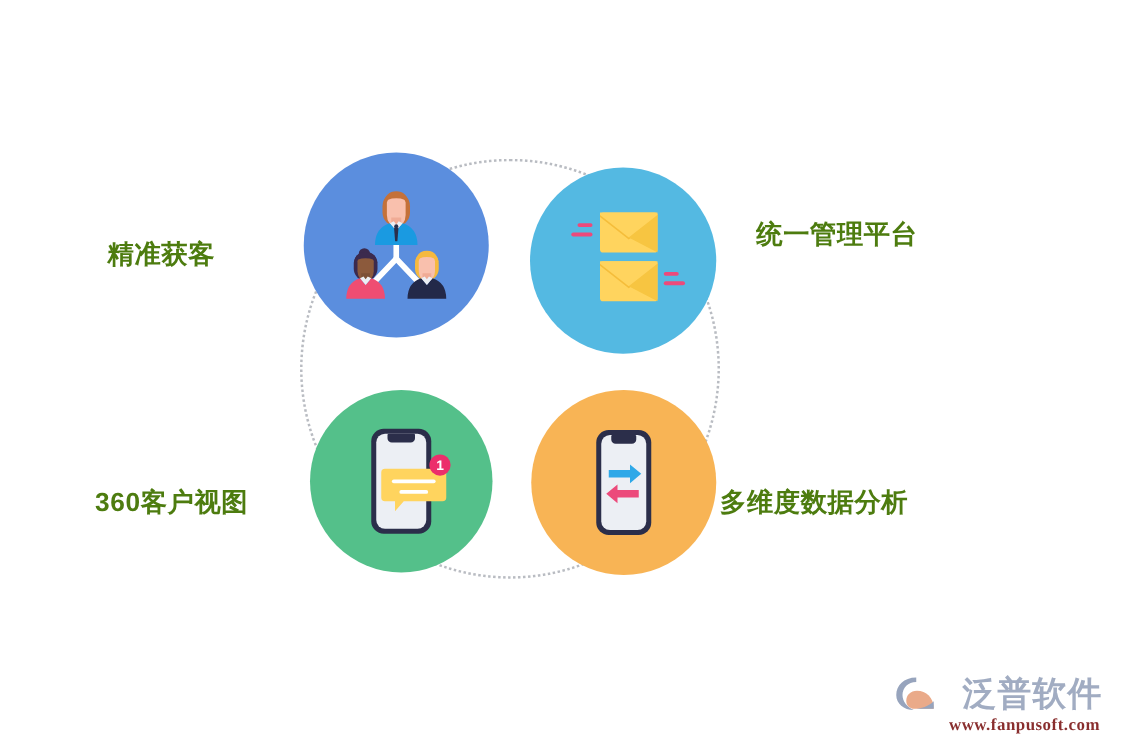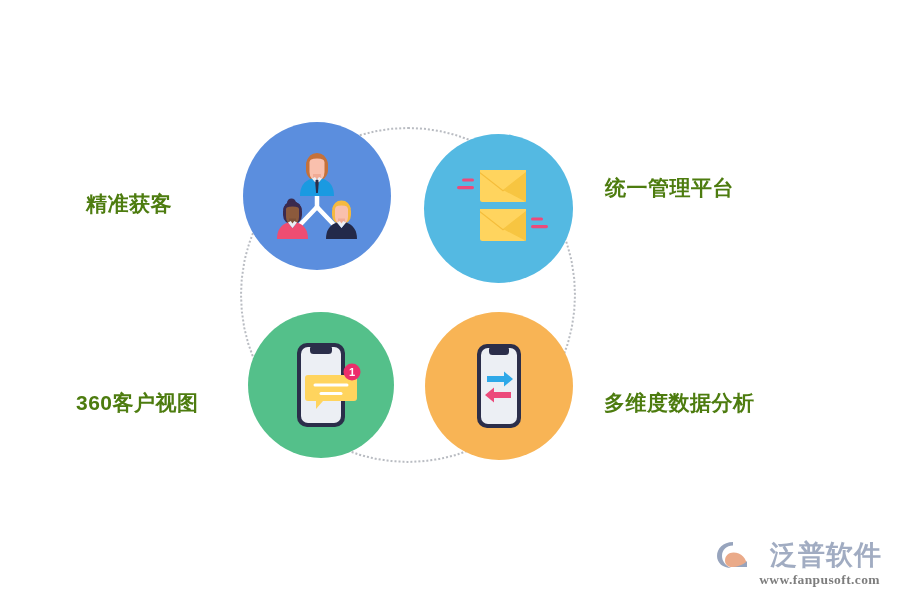--- a/index.html
+++ b/index.html
@@ -59,21 +59,21 @@
     color: #4d7c0f;
     font-size: 21px;
     font-weight: 700;
     letter-spacing: 0.5px;
     white-space: nowrap;
     line-height: 1;
   }
   .lbl-tl { left: 86px;  top: 193px; }
   .lbl-tr { left: 605px; top: 177px; }
   .lbl-bl { left: 76px;  top: 392px; }
-  .lbl-br { left: 604px; top: 392px; }
+  .lbl-br { left: 576px; top: 392px; }
 
   
   .watermark {
     position: absolute;
     right: 18px;
     bottom: 12px;
     z-index: 5;
     display: flex;
     flex-direction: column;
     align-items: flex-end;
@@ -89,21 +89,21 @@
     font-size: 27px;
     font-weight: 700;
     color: #9aa6bd;
     letter-spacing: 1px;
     line-height: 1;
   }
   .wm-url {
     font-family: "Liberation Serif", "DejaVu Serif", serif;
     font-size: 13.5px;
     font-weight: 700;
-    color: #737373;
+    color: #7f1d1d;
     letter-spacing: 0.4px;
     margin-top: 2px;
     margin-right: 2px;
   }
 
   svg { display: block; }
 </style>
 </head>
 <body>
 

